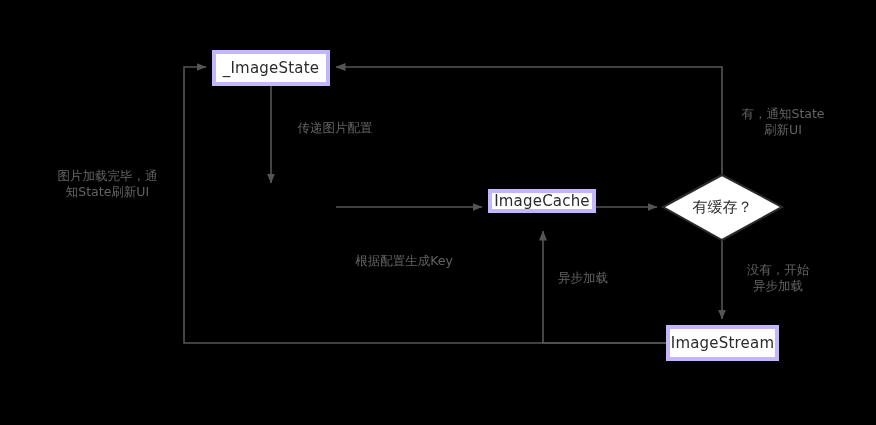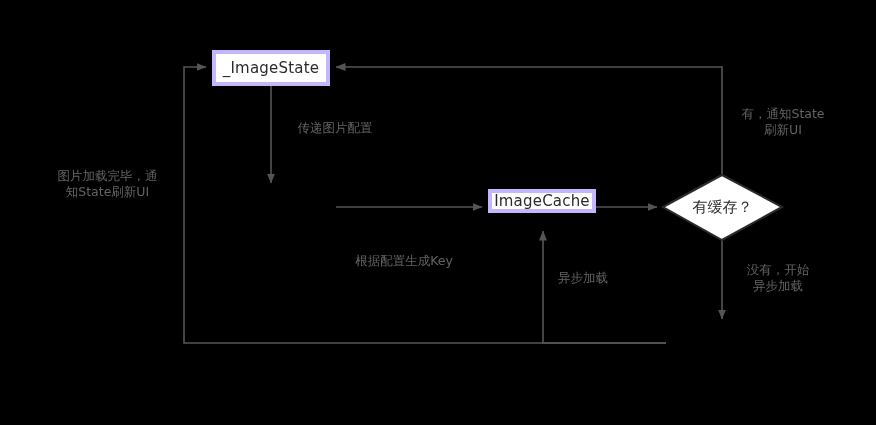--- a/index.html
+++ b/index.html
@@ -107,20 +107,23 @@
 
 
   <div class="node-box" style="left:488px; top:189px; width:108px; height:24px;">
     <span>ImageCache</span>
   </div>
 
   <div class="node-diamond-label" style="left:663px; top:175px; width:119px; height:65px;">
     <span>有缓存？</span>
   </div>
 
+  <div class="node-box" style="left:666px; top:325px; width:113px; height:36px;">
+    <span>ImageStream</span>
+  </div>
 
   <div class="edge-label" style="left:275px; top:120px; width:120px;">传递图片配置</div>
 
   <div class="edge-label" style="left:344px; top:217px; width:120px;margin-top:36px;">根据配置生成Key</div>
 
   <div class="edge-label" style="left:728px; top:106px; width:110px;">有，通知State
 刷新UI</div>
 
   <div class="edge-label" style="left:728px; top:262px; width:100px;">没有，开始
 异步加载</div>

